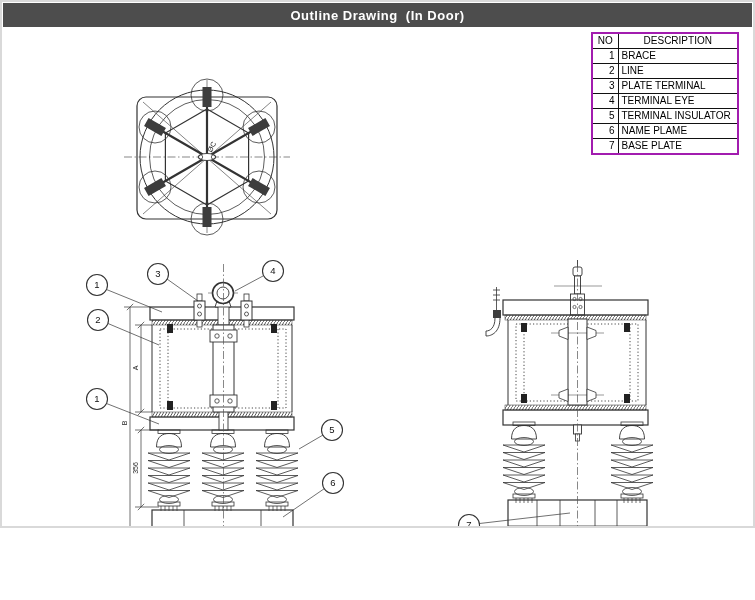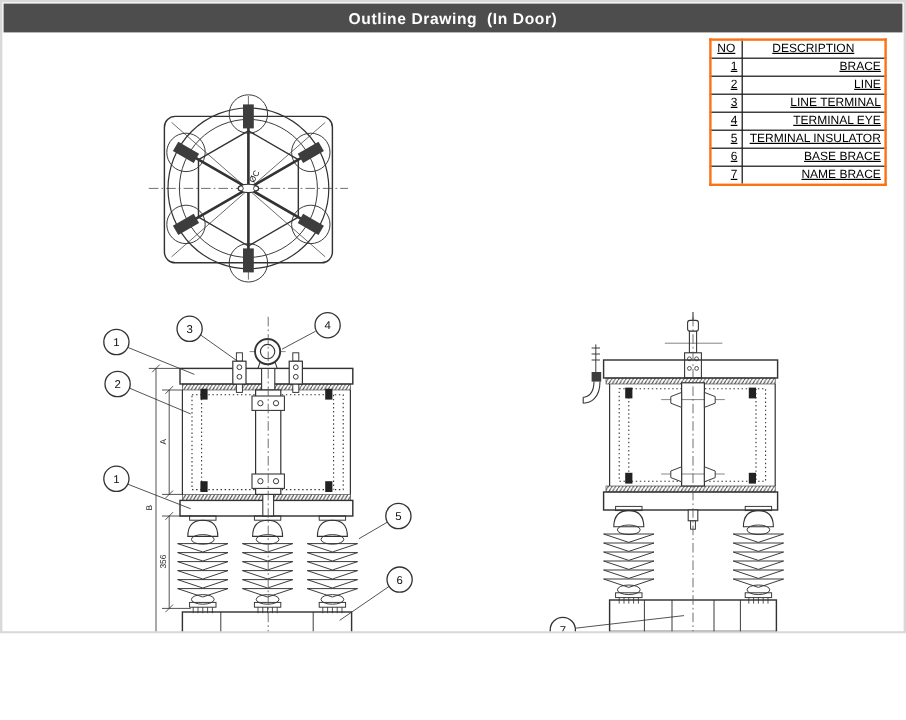--- a/index.html
+++ b/index.html
@@ -9,31 +9,31 @@
     font-family:"Liberation Sans",sans-serif;
   }
   .title-bar{
     position:absolute;top:1px;left:1px;right:1px;height:24px;
     background:#4d4d4d;color:#fff;display:flex;align-items:center;justify-content:center;
     font-size:13px;font-weight:bold;letter-spacing:.5px;white-space:pre;
   }
   svg.drawing{position:absolute;top:0;left:0;}
   .parts-table{
     position:absolute;top:30px;left:589px;border-collapse:collapse;
-    border:2px solid #f97316;font-size:10px;color:#000;table-layout:fixed;text-decoration:underline;
+    border:2px solid #a21caf;font-size:10px;color:#000;table-layout:fixed;
   }
   .parts-table th,.parts-table td{
     border:1px solid #111;height:14px;padding:0 3px;line-height:14px;
     font-weight:normal;white-space:nowrap;overflow:hidden;
   }
   .parts-table .col-no{width:26px;}
   .parts-table .col-desc{width:120px;}
   .parts-table th{text-align:center;}
   .parts-table td.no{text-align:right;}
-  .parts-table td.desc{text-align:right;}
+  .parts-table td.desc{text-align:left;}
   
   .ln{stroke:#333;fill:none;}
   .dashdot{stroke:#555;fill:none;stroke-width:.7;stroke-dasharray:8 2.5 1.5 2.5;}
   .dotted{stroke:#333;fill:none;stroke-width:.9;stroke-dasharray:1.2 2.2;}
   .balloon circle{fill:#fff;stroke:#333;stroke-width:1.1;}
   .balloon text{font-family:"Liberation Sans",sans-serif;font-size:9.5px;fill:#111;text-anchor:middle;}
   .dimtxt{font-family:"Liberation Sans",sans-serif;font-size:7px;fill:#222;text-anchor:middle;}
 </style>
 </head>
 <body>
@@ -277,34 +277,34 @@
       <tr>
         <td class="no">1</td>
         <td class="desc">BRACE</td>
       </tr>
       <tr>
         <td class="no">2</td>
         <td class="desc">LINE</td>
       </tr>
       <tr>
         <td class="no">3</td>
-        <td class="desc">LINE TERMINAL</td>
+        <td class="desc">PLATE TERMINAL</td>
       </tr>
       <tr>
         <td class="no">4</td>
         <td class="desc">TERMINAL EYE</td>
       </tr>
       <tr>
         <td class="no">5</td>
         <td class="desc">TERMINAL INSULATOR</td>
       </tr>
       <tr>
         <td class="no">6</td>
-        <td class="desc">BASE BRACE</td>
+        <td class="desc">NAME PLAME</td>
       </tr>
       <tr>
         <td class="no">7</td>
-        <td class="desc">NAME BRACE</td>
+        <td class="desc">BASE PLATE</td>
       </tr>
     </tbody>
   </table>
 
 </div>
 
 </body></html>

